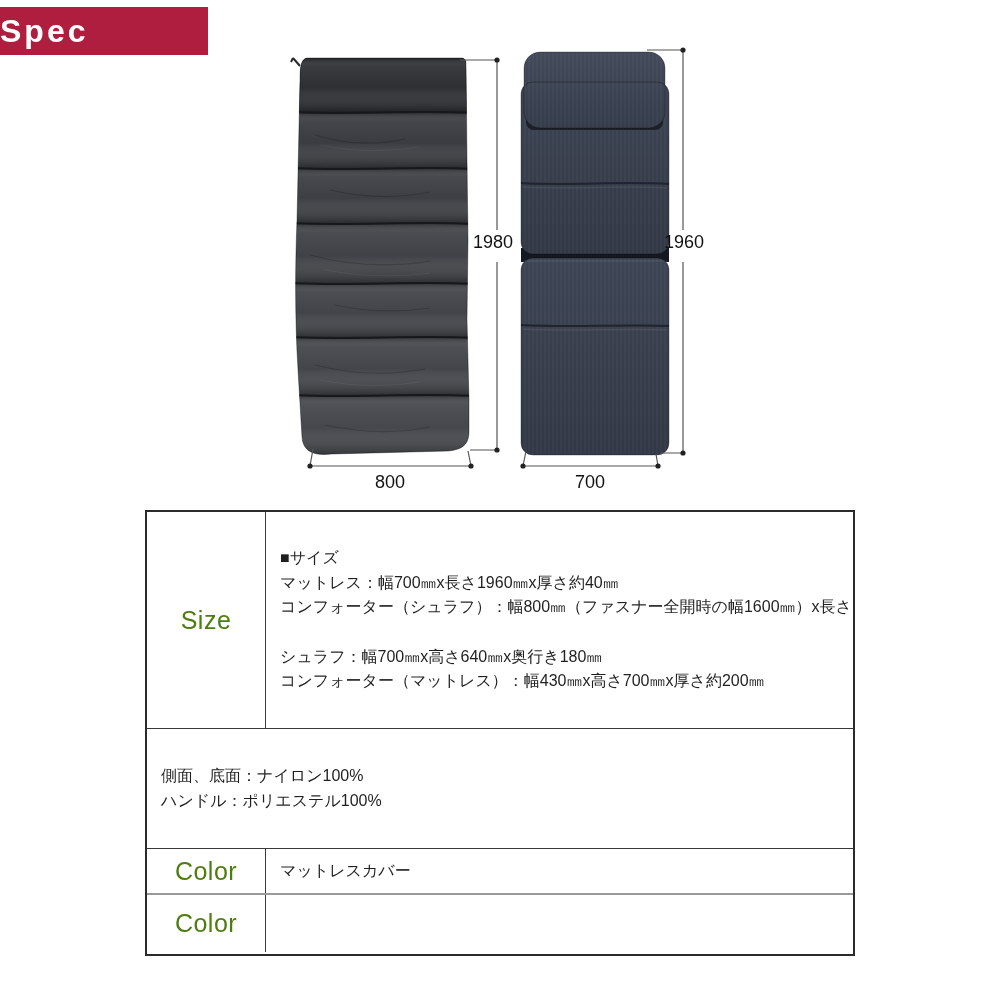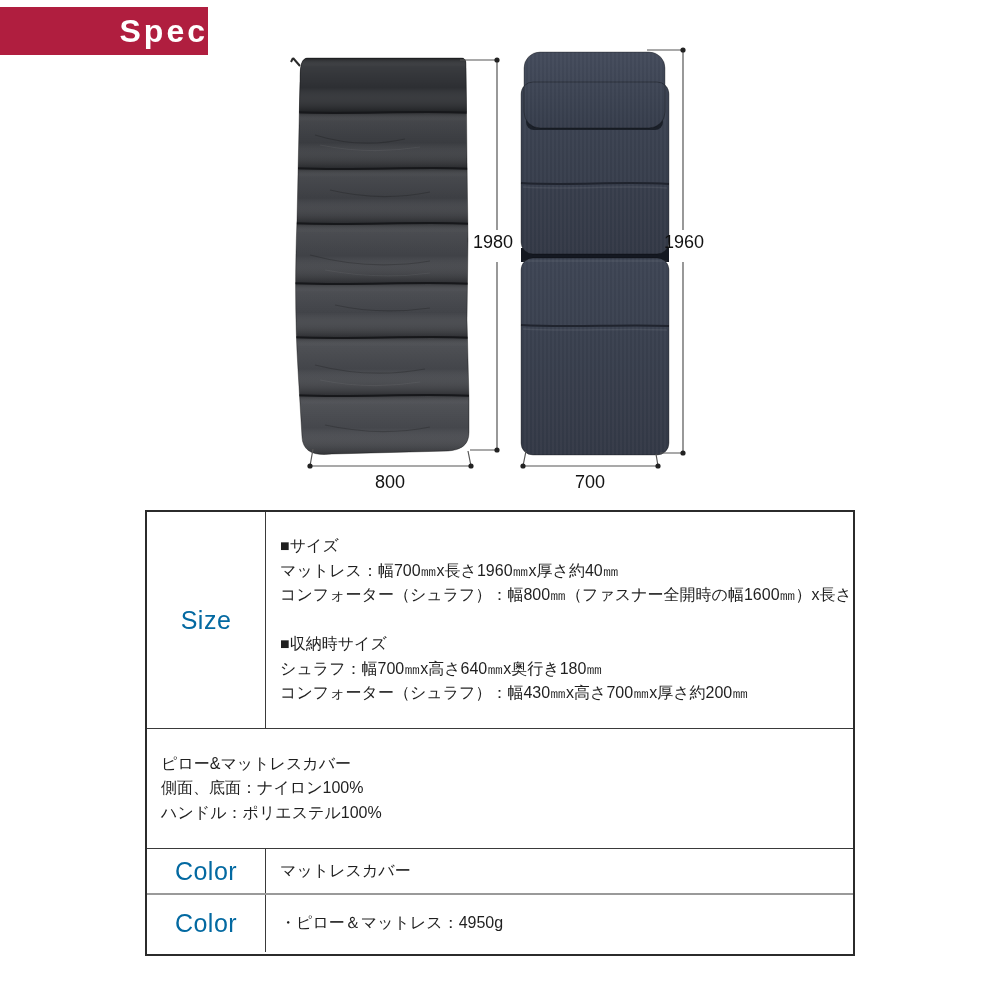--- a/index.html
+++ b/index.html
@@ -4,39 +4,39 @@
 <style>
   html,body{margin:0;padding:0;}
   body{
     width:990px;height:990px;background:#ffffff;position:relative;overflow:hidden;
     font-family:"Liberation Sans",sans-serif;
   }
   
   .spec-banner{
     position:absolute;left:0;top:7px;width:208px;height:48px;
     background:#b01e3f;color:#ffffff;
-    display:flex;align-items:center;justify-content:flex-end;
+    display:flex;align-items:center;justify-content:flex-start;
     font-size:32px;font-weight:bold;letter-spacing:3px;
   }
   
   .figure-svg{position:absolute;left:280px;top:40px;width:440px;height:460px;}
   .dim-label{fill:#111111;font-size:18px;font-family:"Liberation Sans",sans-serif;}
   
   .spec-table{
     position:absolute;left:145px;top:510px;width:710px;height:446px;
     border:2px solid #2b2b2b;box-sizing:border-box;
     display:flex;flex-direction:column;background:#ffffff;
   }
   .spec-row{display:flex;border-top:1px solid #3a3a3a;overflow:hidden;box-sizing:border-box;}
   .spec-row:first-child{border-top:none;}
   .spec-row.gray-sep{border-top:2px solid #9a9a9a;}
   .spec-label{
     width:118px;min-width:118px;border-right:1px solid #3a3a3a;
     display:flex;align-items:center;justify-content:center;
-    font-size:25px;color:#0369a1;letter-spacing:0.5px;
+    font-size:25px;color:#4d7c0f;letter-spacing:0.5px;
   }
   .spec-content{
     flex:1;display:flex;flex-direction:column;justify-content:center;
     padding-left:14px;font-size:16px;color:#1f1f1f;overflow:hidden;
   }
   .spec-line{line-height:24.6px;min-height:24.6px;white-space:nowrap;}
 </style>
 </head>
 <body>
 
@@ -161,41 +161,38 @@
 
 <div class="spec-table">
 
   <div class="spec-row" style="height:216px">
     <div class="spec-label">Size</div>
     <div class="spec-content">
       <div class="spec-line">■サイズ</div>
       <div class="spec-line">マットレス：幅700㎜x長さ1960㎜x厚さ約40㎜</div>
       <div class="spec-line">コンフォーター（シュラフ）：幅800㎜（ファスナー全開時の幅1600㎜）x長さ1980㎜ / 1550g</div>
       <div class="spec-line"></div>
-      <div class="spec-line">■収納時サイズ</div>
       <div class="spec-line">シュラフ：幅700㎜x高さ640㎜x奥行き180㎜</div>
-      <div class="spec-line">コンフォーター（シュラフ）：幅430㎜x高さ700㎜x厚さ約200㎜</div>
+      <div class="spec-line">コンフォーター（マットレス）：幅430㎜x高さ700㎜x厚さ約200㎜</div>
     </div>
   </div>
 
   <div class="spec-row" style="height:120px">
     <div class="spec-content">
-      <div class="spec-line">ピロー&amp;マットレスカバー</div>
       <div class="spec-line">側面、底面：ナイロン100%</div>
       <div class="spec-line">ハンドル：ポリエステル100%</div>
     </div>
   </div>
 
   <div class="spec-row" style="height:45px">
     <div class="spec-label">Color</div>
     <div class="spec-content">
       <div class="spec-line">マットレスカバー</div>
     </div>
   </div>
 
   <div class="spec-row gray-sep" style="height:59px">
     <div class="spec-label">Color</div>
     <div class="spec-content">
-      <div class="spec-line">・ピロー＆マットレス：4950g</div>
     </div>
   </div>
 
 </div>
 
 </body></html>

